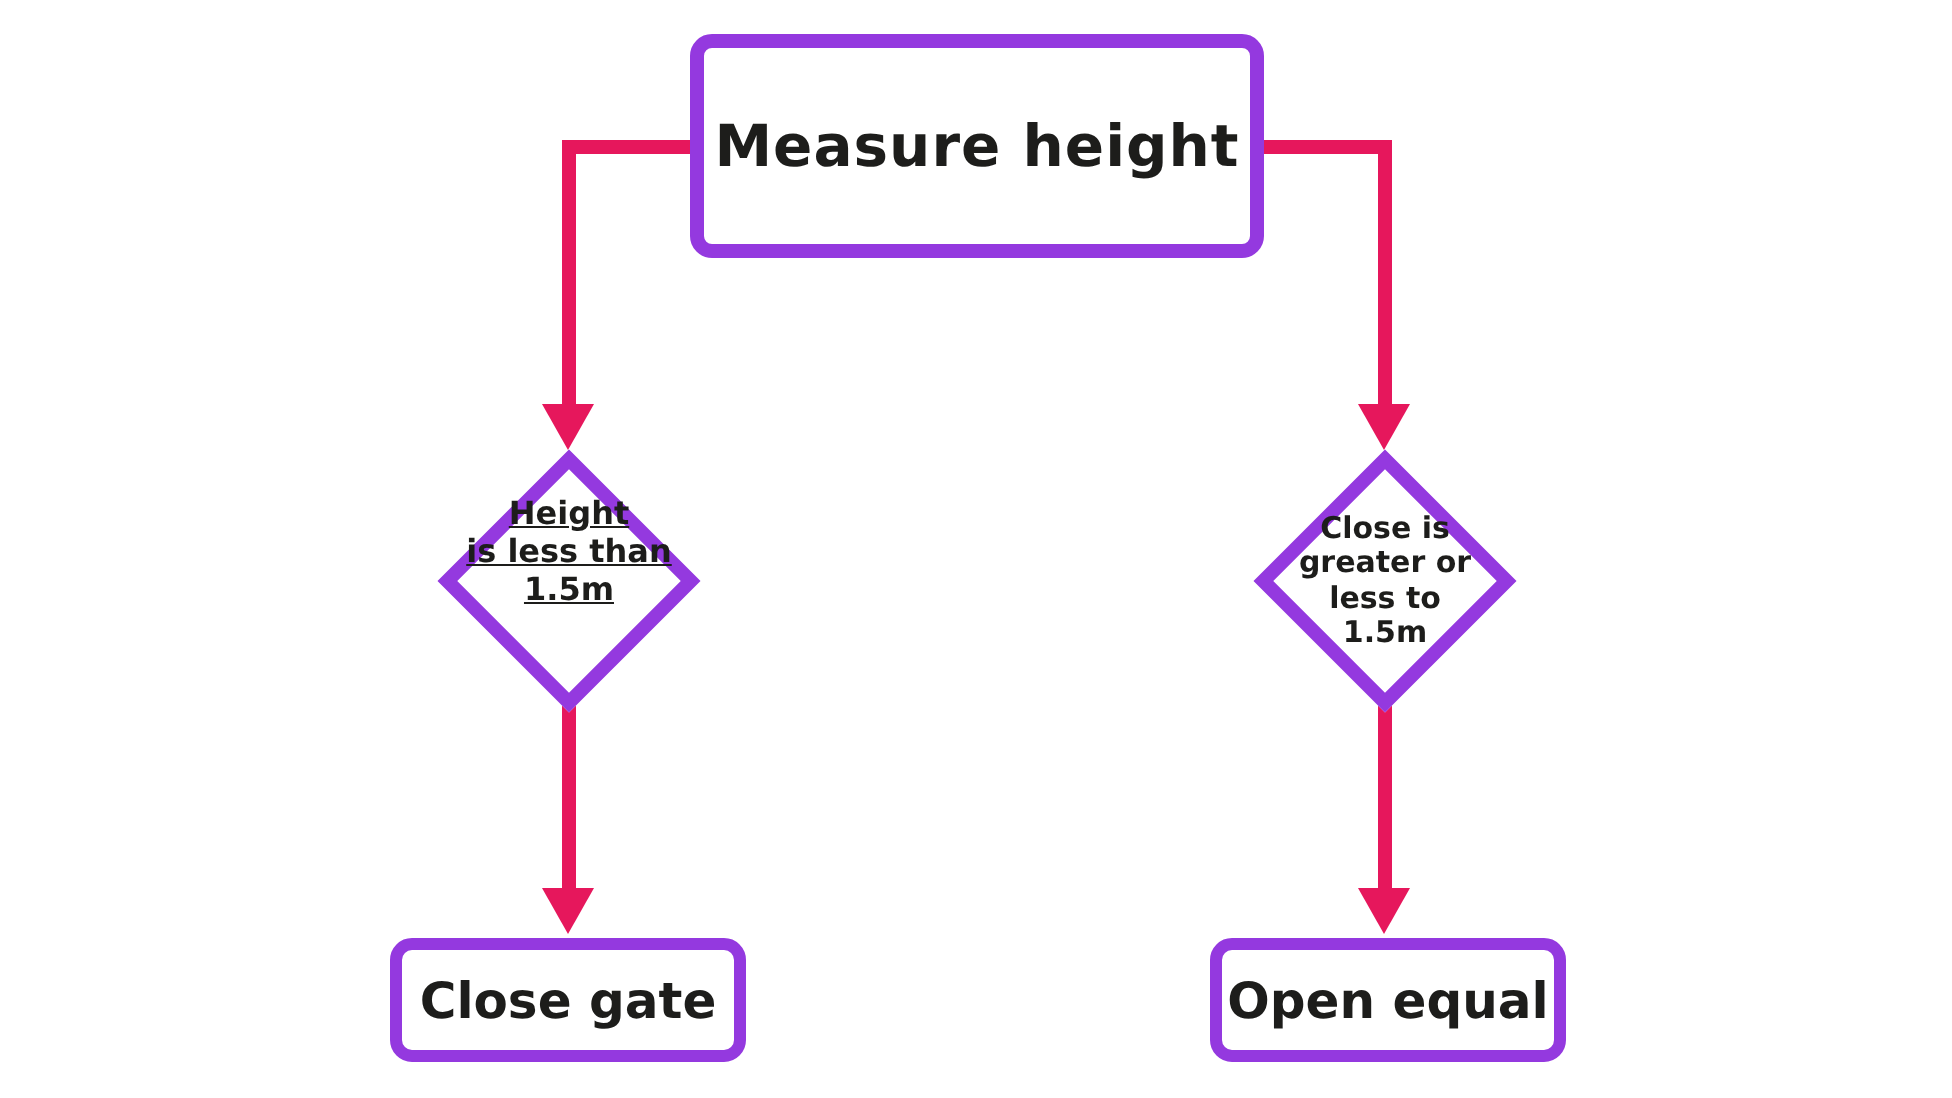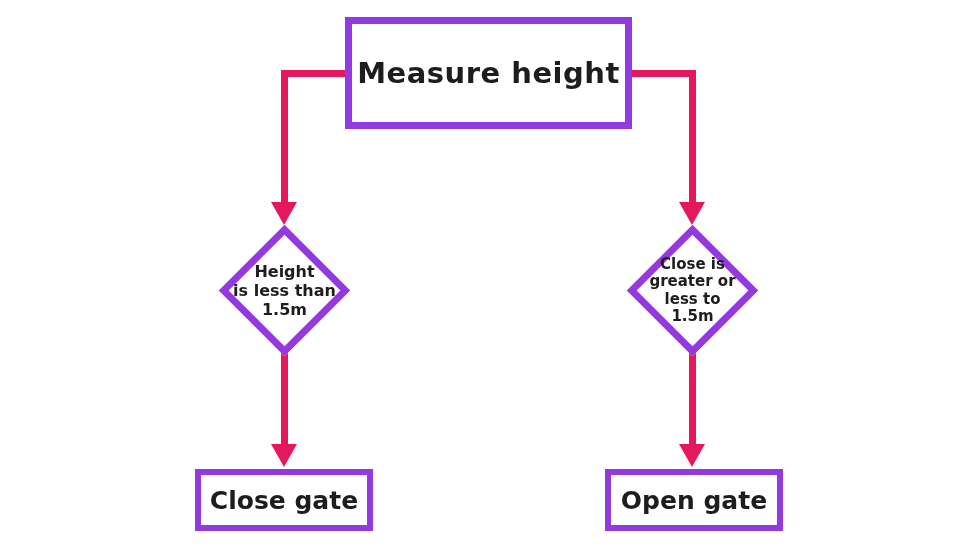--- a/index.html
+++ b/index.html
@@ -23,20 +23,21 @@
     border-style: solid;
     border-color: var(--purple);
     display: flex;
     align-items: center;
     justify-content: center;
     color: var(--text);
     font-weight: bold;
     box-sizing: border-box;
     z-index: 2;
     text-align: center;
+    border-radius: 11px;
   }
   .start-node {
     left: 345px; top: 17px;
     width: 287px; height: 112px;
     border-width: 7px;
     font-size: 29px;
     letter-spacing: 0.5px;
   }
   .outcome-node {
     top: 469px;
@@ -88,21 +89,21 @@
     position: absolute;
     z-index: 3;
     display: flex;
     flex-direction: column;
     align-items: center;
     justify-content: center;
     text-align: center;
     color: var(--text);
     font-weight: bold;
   }
-  .dl-left  { left: 219px; top: 245px; width: 131px; height: 91px; font-size: 16px; line-height: 19px; }
+  .dl-left  { left: 219px; top: 230px; width: 131px; height: 91px; font-size: 16px; line-height: 19px; text-decoration: underline; }
   .dl-right { left: 627px; top: 243px; width: 131px; height: 95px; font-size: 15px; line-height: 17.5px; }
   .ln { display: block; }
 </style>
 </head>
 <body>
 
 <div class="canvas">
 
   <div class="node start-node">
     <span>Measure height</span>
@@ -133,16 +134,16 @@
 
   <div class="vline edge-l-v2"></div>
   <div class="arrowhead ah-l-bot"></div>
   <div class="vline edge-r-v2"></div>
   <div class="arrowhead ah-r-bot"></div>
 
   <div class="node outcome-node outcome-left">
     <span>Close gate</span>
   </div>
   <div class="node outcome-node outcome-right">
-    <span>Open gate</span>
+    <span>Open equal</span>
   </div>
 
 </div>
 
 </body></html>

